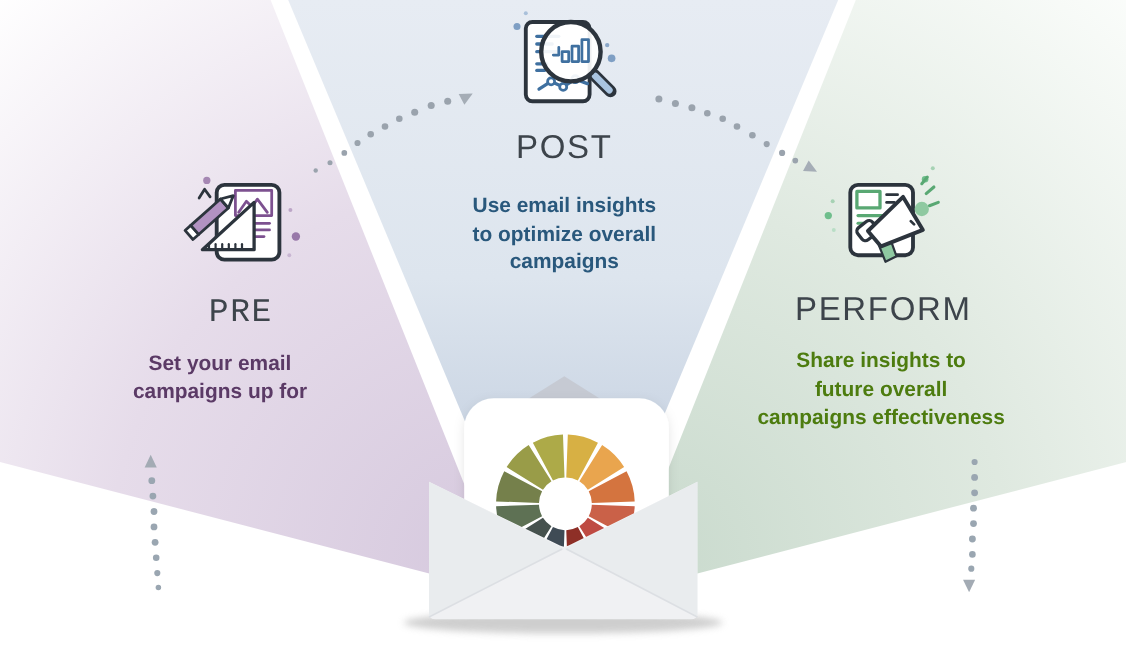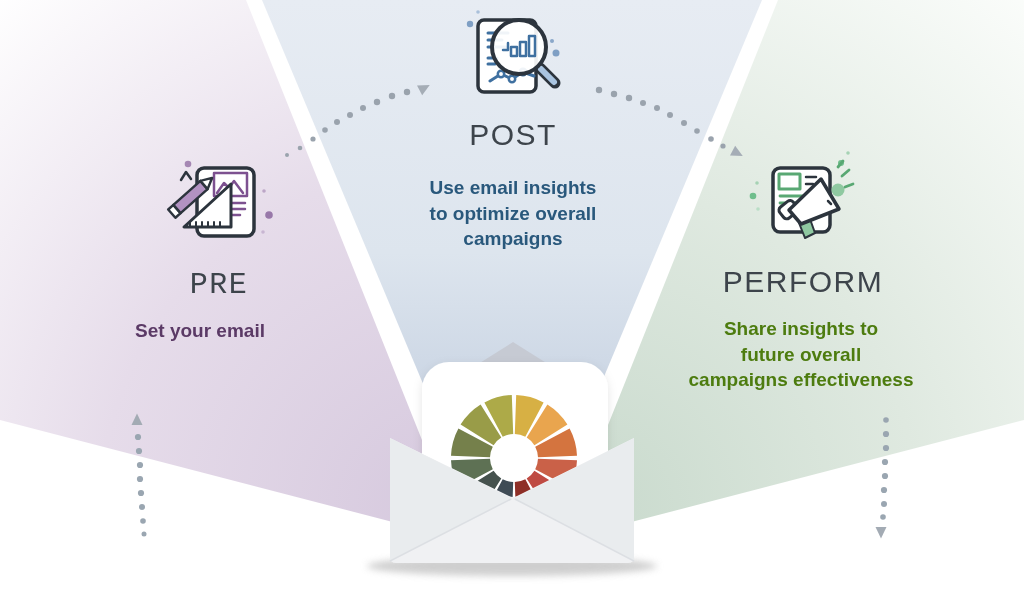--- a/index.html
+++ b/index.html
@@ -228,20 +228,21 @@
     <g stroke="#dcdfe3" stroke-width="1.5" fill="none">
       <line x1="390" y1="561" x2="511" y2="499"></line>
           <line x1="634" y1="561" x2="515" y2="499"></line>
     </g>
   </g>
 </svg>
 
 <div class="stage-title pre-title">PRE</div>
 <div class="stage-sub pre-sub">
   <span>Set your email</span>
+  <span>campaigns up for</span>
 </div>
 
 <div class="stage-title post-title">POST</div>
 <div class="stage-sub post-sub">
   <span>Use email insights</span>
   <span>to optimize overall</span>
   <span>campaigns</span>
 </div>
 
 <div class="stage-title perform-title">PERFORM</div>

